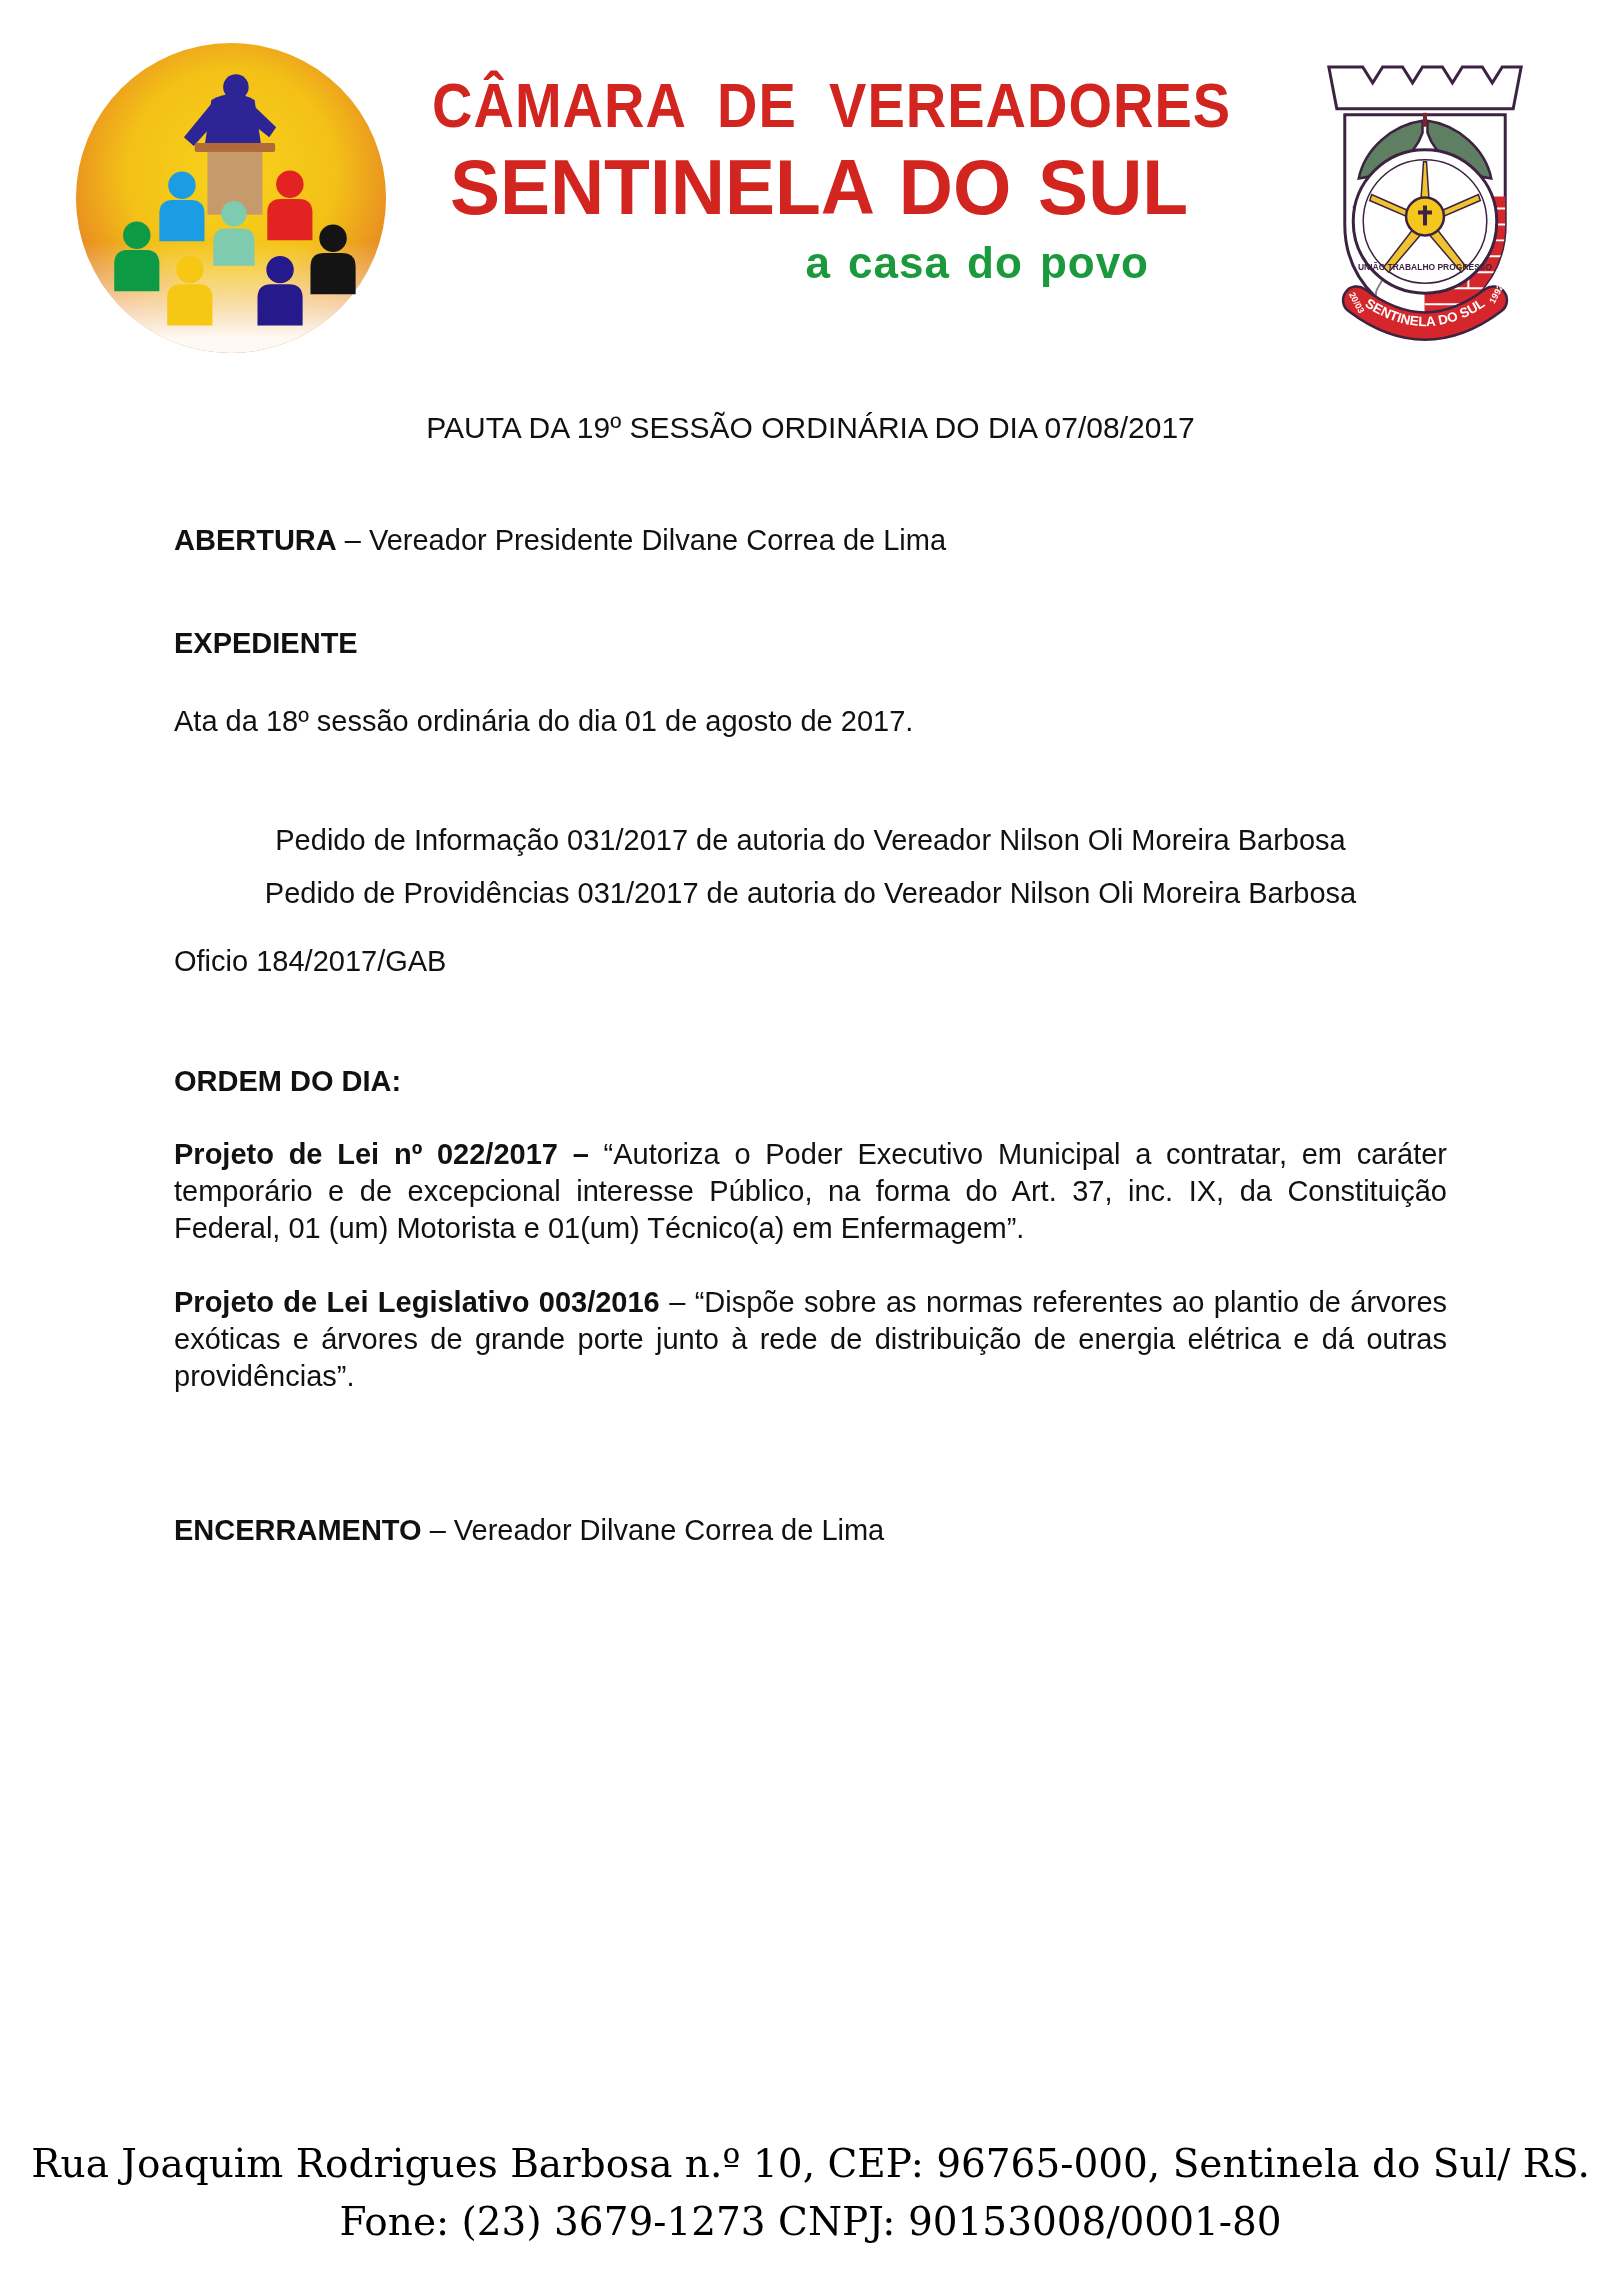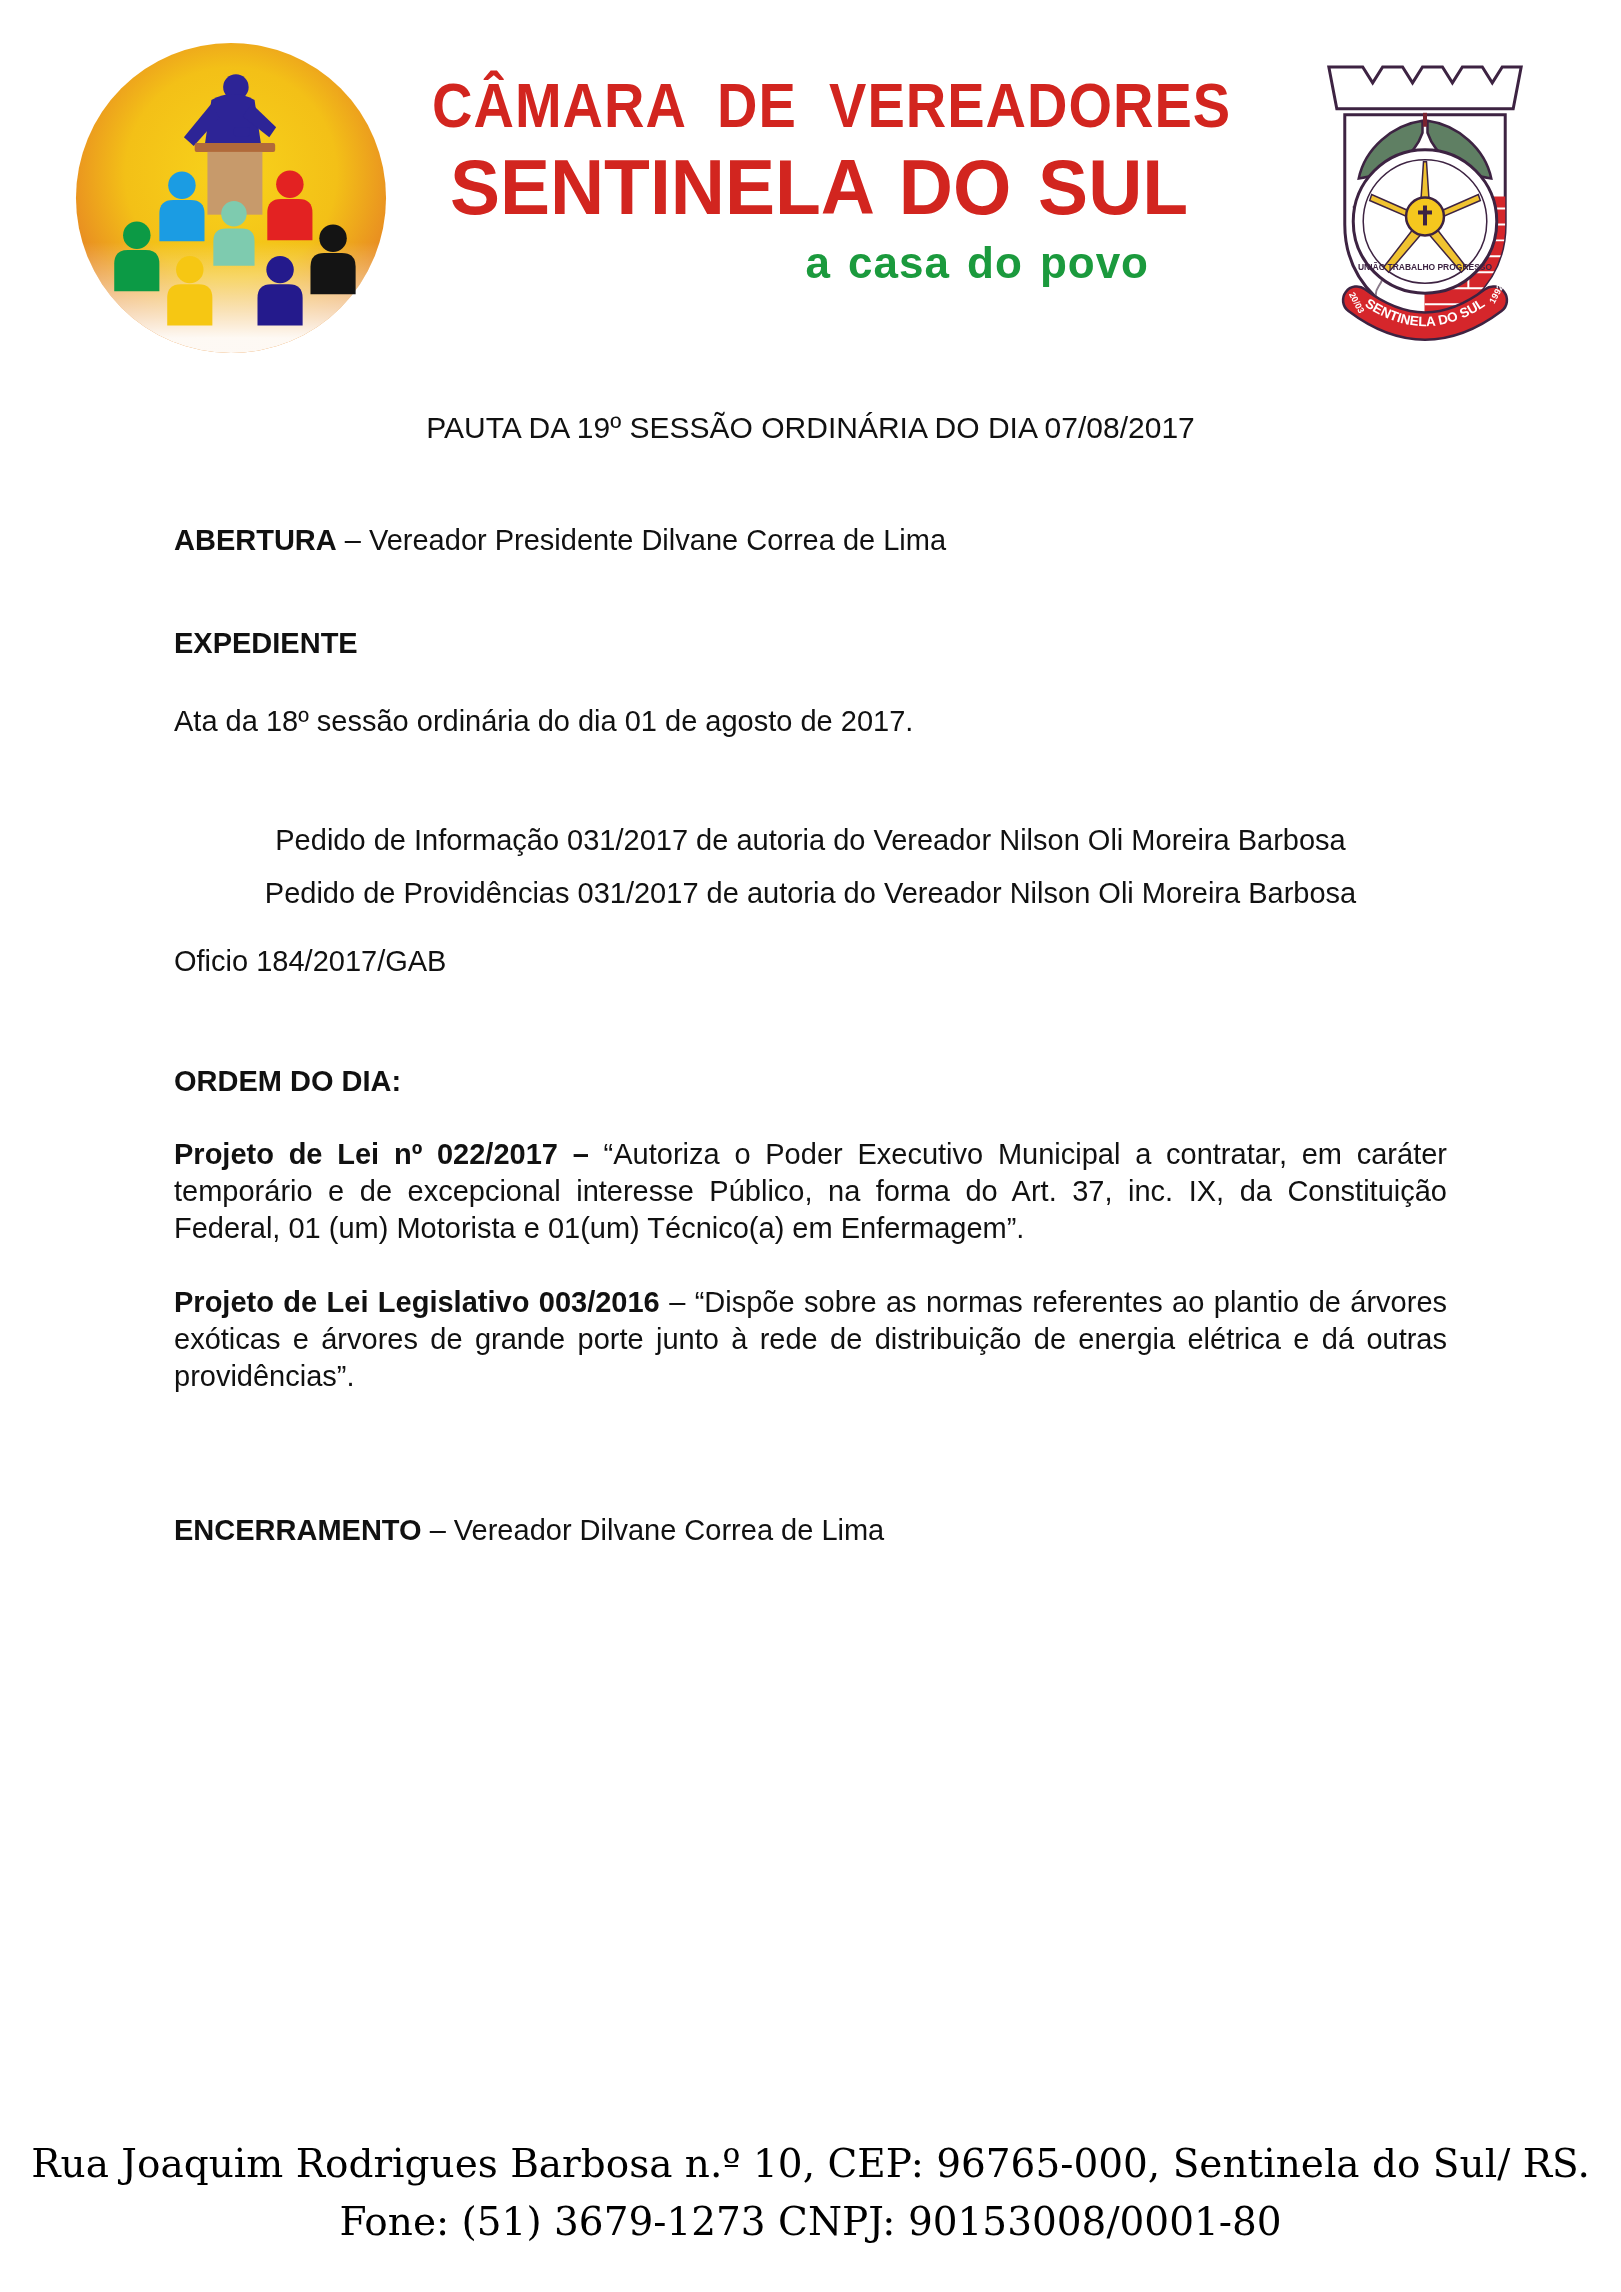--- a/index.html
+++ b/index.html
@@ -222,17 +222,17 @@
 
     <p class="proj2"><span class="b">Projeto de Lei Legislativo 003/2016</span>
       <span>– “Dispõe sobre as normas referentes ao plantio de árvores exóticas e árvores de grande porte junto à rede de distribuição de energia elétrica e dá outras providências”.</span></p>
 
     <p class="encerramento"><span class="b">ENCERRAMENTO</span>
       <span>– Vereador Dilvane Correa de Lima</span></p>
   </div>
 
   <div class="footer">
     <div>Rua Joaquim Rodrigues Barbosa n.º 10, CEP: 96765-000, Sentinela do Sul/ RS.</div>
-    <div>Fone: (51) 3679-1273 CNPJ: 90153008/0001-80</div>
+    <div>Fone: (23) 3679-1273 CNPJ: 90153008/0001-80</div>
   </div>
 
 </div>
 
 
 </body></html>

